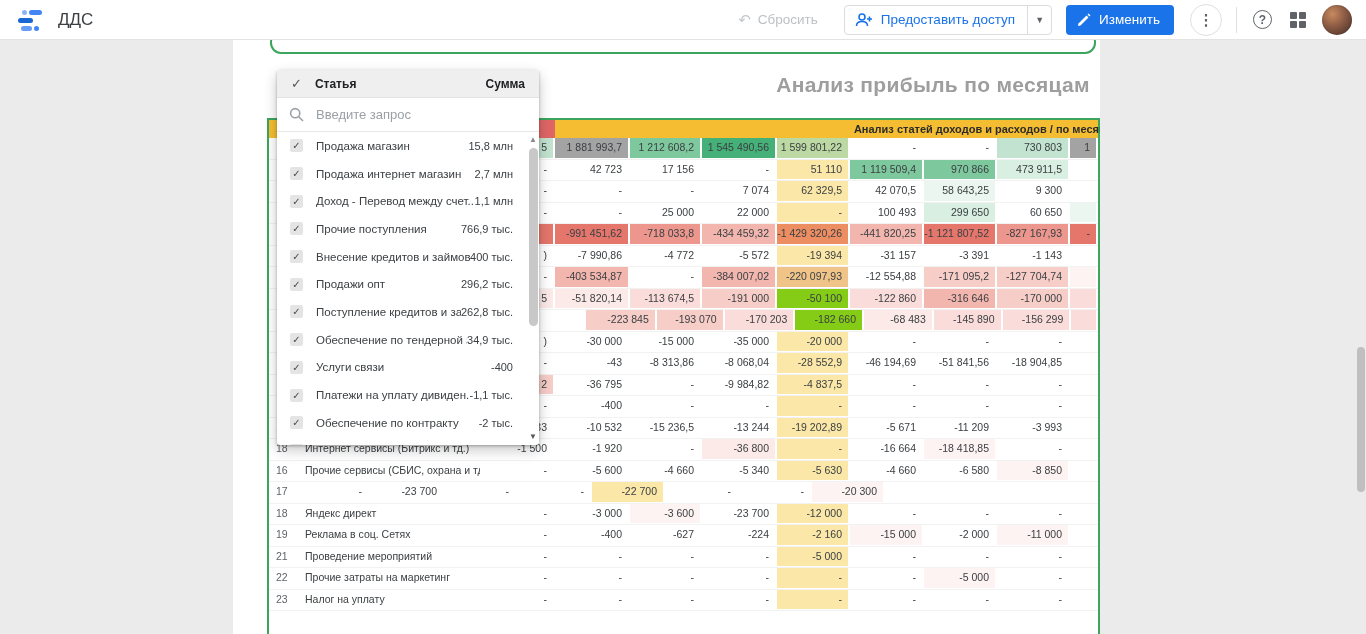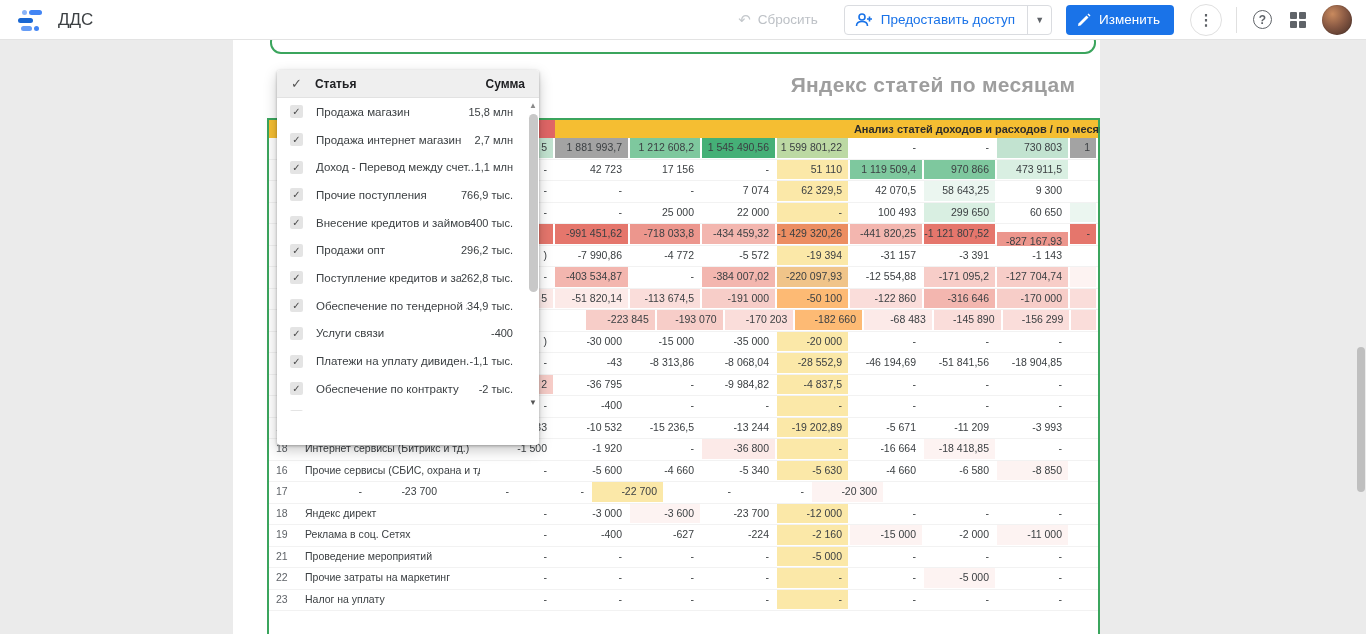--- a/index.html
+++ b/index.html
@@ -69,21 +69,21 @@
   .tlabel { padding-left:8px; }
   .tval { text-align:right; padding-right:6px; }
   
   .c-w { background:#fff; }   .c-y { background:#FBE8A8; }
   .c-g1{ background:#a3a3a3; }.c-g2{ background:#7EC89E; }.c-g3{ background:#45B077; }
   .c-g4{ background:#C2E3D0; }.c-g6{ background:#D9EFE2; }.c-g7{ background:#EBF6F0; }
   .c-gy{ background:#BCD9A3; }
   .c-r1{ background:#E5766C; }.c-r2{ background:#EC968D; }.c-r3{ background:#F3B6AF; }
   .c-r4{ background:#F7CDC8; }.c-r5{ background:#FADDDA; }.c-r6{ background:#FCEAE8; }
   .c-r7{ background:#FDF3F2; }
-  .c-ro{ background:#EC8E62; }.c-ro2{ background:#F0C489; }.c-ro3{ background:#fdba74;text-align:right; }
+  .c-ro{ background:#EC8E62; }.c-ro2{ background:#F0C489; }.c-ro3{ background:#84cc16;text-align:right; }
 
   
   .fpanel { position:absolute; left:277px; top:70px; width:262px; height:375px; background:#fff;
     border-radius:3px; box-shadow:0 1px 3px rgba(0,0,0,.28), 0 5px 14px rgba(0,0,0,.22);
     z-index:50; overflow:hidden; }
   .fhead { height:28px; background:#EFEFEF; border-bottom:1px solid #E2E2E2; display:flex;
     align-items:center; padding:0 14px 0 14px; border-radius:3px 3px 0 0; }
   .fhead .chk-plain { color:#555; font-size:13px; margin-right:13px; }
   .fhead .fcol { font-size:12px; font-weight:700; color:#202124; }
   .fhead .fsum { margin-left:auto; font-size:12px; font-weight:700; color:#202124; }
@@ -154,21 +154,21 @@
       <i></i>
       <i></i>
       <i></i>
       <i></i>
     </div>
   <div class="avatar"></div>
 </div>
 
 <div class="canvas">
   <div class="filter-chip"></div>
-  <div class="page-title">Яндекс статей по месяцам</div>
+  <div class="page-title">Анализ прибыль по месяцам</div>
 
   <div class="rtable">
     <div class="banner">
       <i class="red-cell"></i>
       <span>Анализ статей доходов и расходов / по месяцам</span>
     </div>
     <div class="tbody">
         <div class="tr">
           <div class="td tnum" style="width: 28px;"></div>
           <div class="td tlabel" style="width: 185px;"></div>
@@ -224,21 +224,21 @@
         <div class="tr">
           <div class="td tnum" style="width: 28px;"></div>
           <div class="td tlabel" style="width: 185px;"></div>
           <div class="td tval c-r1" style="width: 73px;"></div>
           <div class="td tval c-r1" style="width: 75px;">-991 451,62</div>
           <div class="td tval c-r2" style="width: 72px;">-718 033,8</div>
           <div class="td tval c-r3" style="width: 75px;">-434 459,32</div>
           <div class="td tval c-ro" style="width: 73px;">-1 429 320,26</div>
           <div class="td tval c-r3" style="width: 74px;">-441 820,25</div>
           <div class="td tval c-r1" style="width: 73px;">-1 121 807,52</div>
-          <div class="td tval c-r2" style="width: 73px; margin-top: 8px;">-827 167,93</div>
+          <div class="td tval c-r2" style="width: 73px;">-827 167,93</div>
           <div class="td tval c-r1" style="width: 28px;">-</div>
         </div>
         <div class="tr">
           <div class="td tnum" style="width: 28px;"></div>
           <div class="td tlabel" style="width: 185px;"></div>
           <div class="td tval c-w" style="width: 73px;">)</div>
           <div class="td tval c-w" style="width: 75px;">-7 990,86</div>
           <div class="td tval c-w" style="width: 72px;">-4 772</div>
           <div class="td tval c-w" style="width: 75px;">-5 572</div>
           <div class="td tval c-y" style="width: 73px;">-19 394</div>
@@ -457,20 +457,27 @@
       </div>
   </div>
 </div>
 
 <div class="fpanel">
   <div class="fhead">
     <span class="chk-plain">✓</span>
     <span class="fcol">Статья</span>
     <span class="fsum">Сумма</span>
   </div>
+  <div class="fsearch">
+    <svg width="15" height="15" viewBox="0 0 15 15">
+      <circle cx="6.2" cy="6.2" r="4.6" fill="none" stroke="#9AA0A6" stroke-width="1.6"></circle>
+      <line x1="9.8" y1="9.8" x2="14" y2="14" stroke="#9AA0A6" stroke-width="1.6"></line>
+    </svg>
+    <input type="text" placeholder="Введите запрос" style="">
+  </div>
   <div class="flist">
     <span class="fscroll-up">▲</span>
     <span class="fscroll-dn">▼</span>
     <div class="fthumb"></div>
   <div class="fitem">
         <span class="fcheck">✓</span>
         <span class="flabel">Продажа магазин</span>
         <span class="fval">15,8 млн</span>
       </div>
       <div class="fitem">

